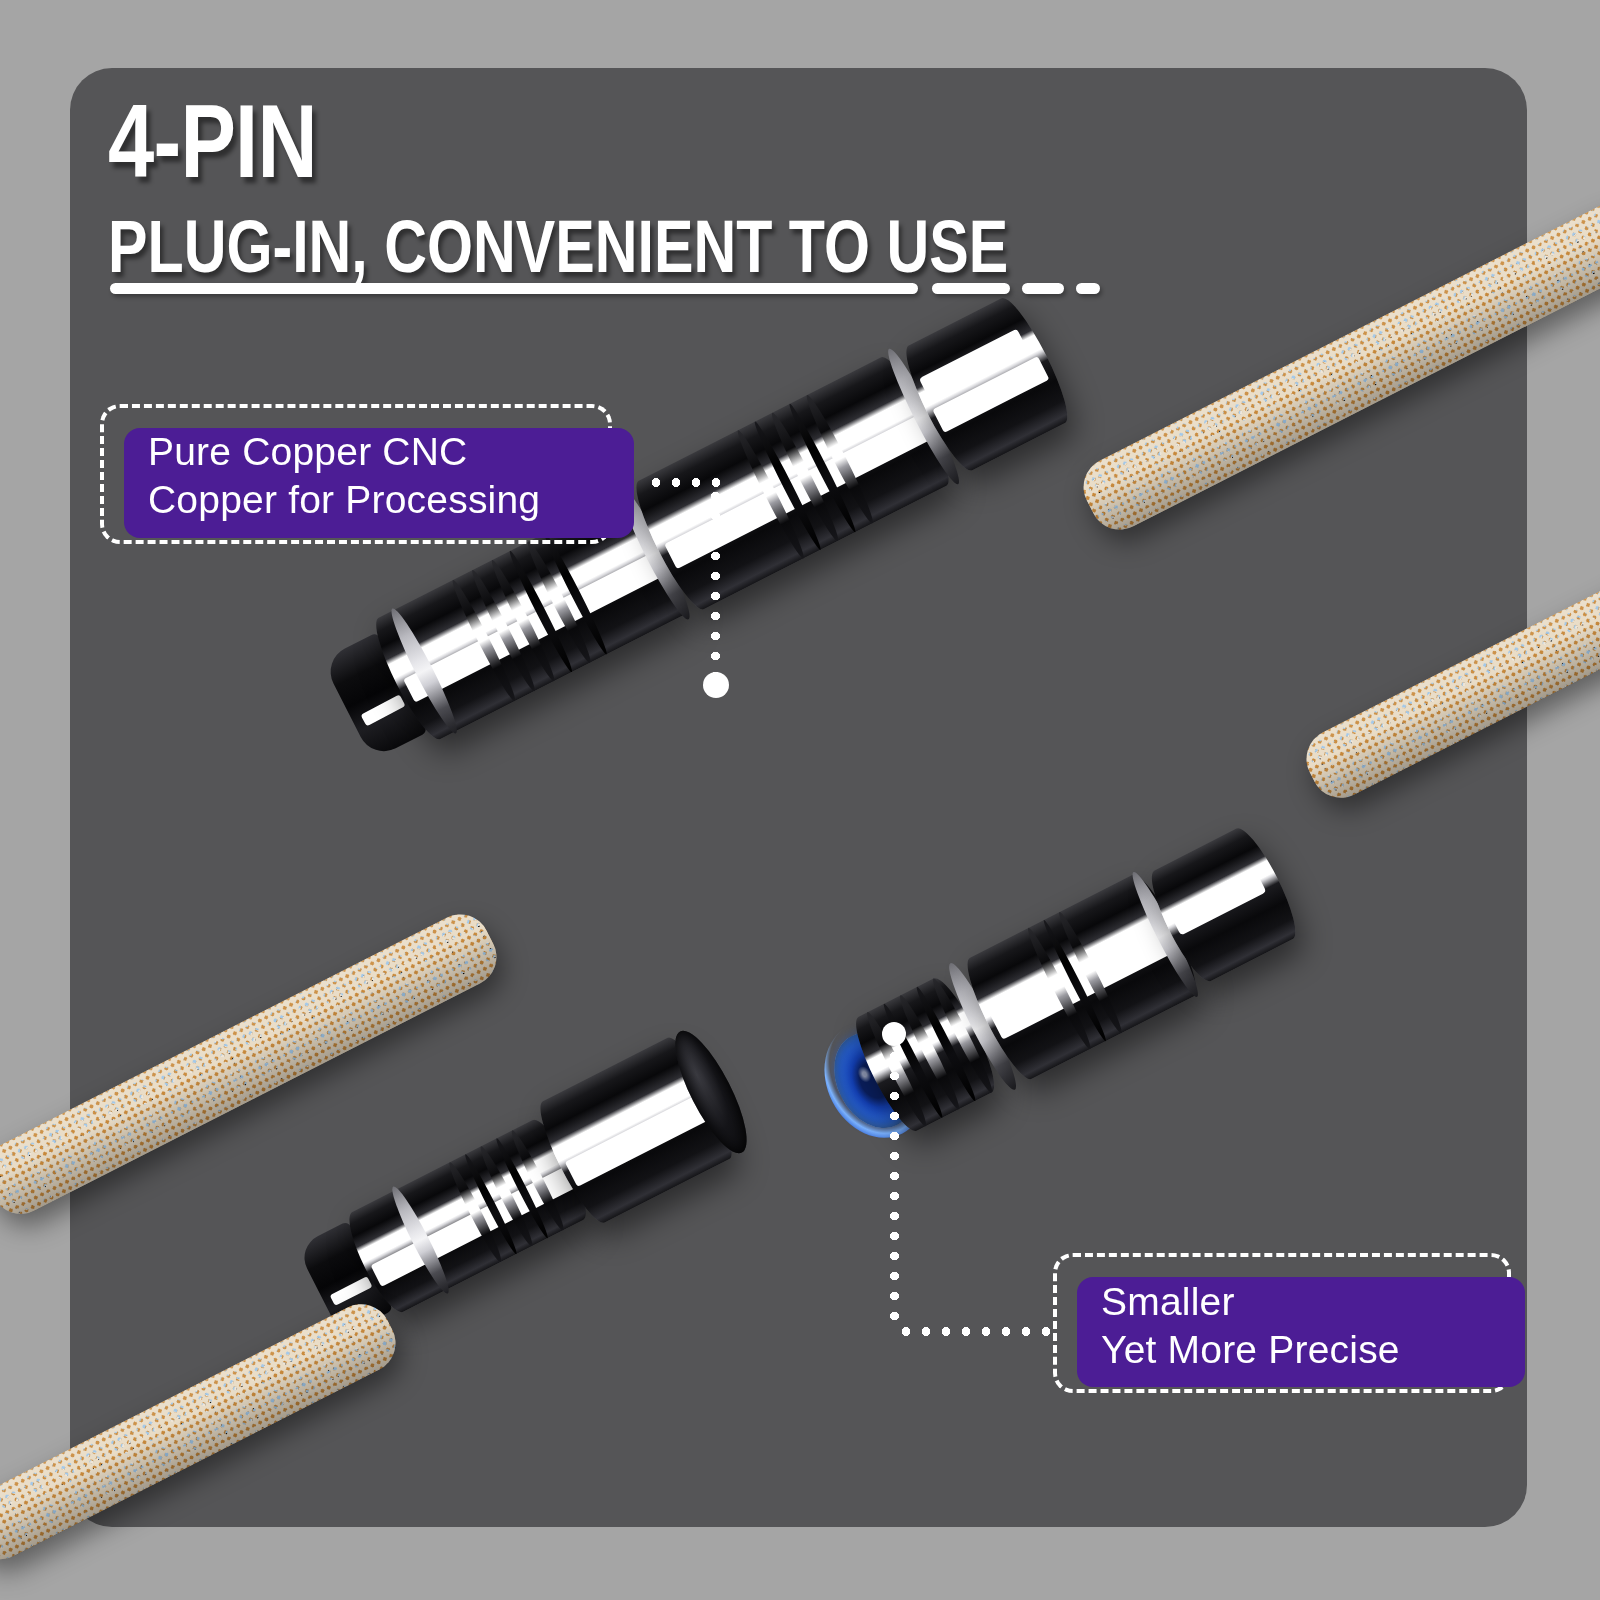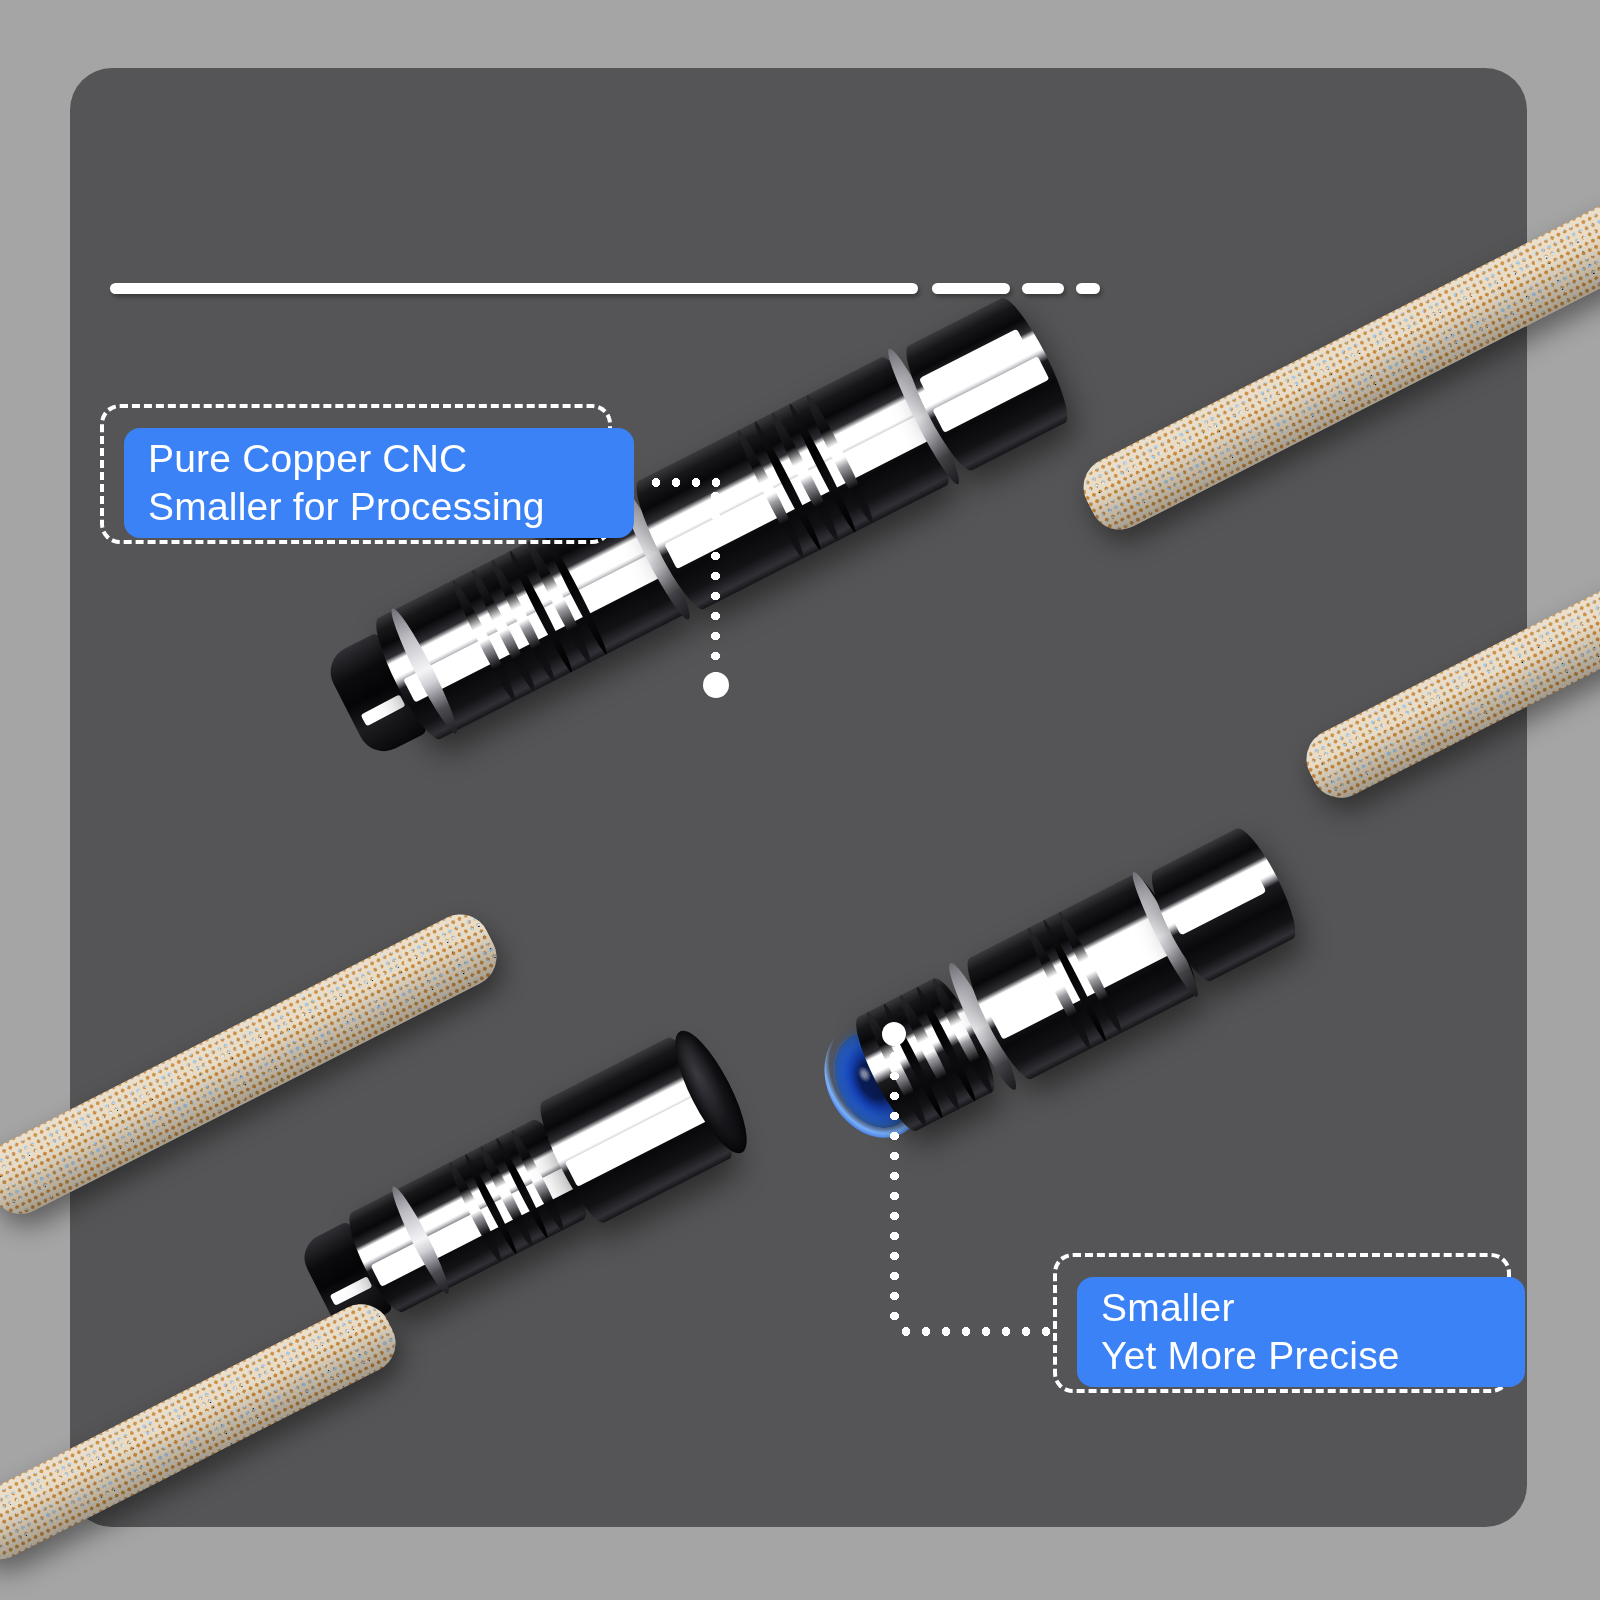--- a/index.html
+++ b/index.html
@@ -22,22 +22,22 @@
   .rule i{position:absolute;top:0;height:11px;background:#fff;border-radius:6px;display:block;
           box-shadow:2px 3px 4px rgba(0,0,0,.32);}
   .rule i.s1{left:0;width:808px;}
   .rule i.s2{left:822px;width:78px;}
   .rule i.s3{left:912px;width:42px;}
   .rule i.s4{left:966px;width:24px;}
 
   
   .callout{position:absolute;z-index:40;border:4px dashed #ffffff;border-radius:20px;
            box-sizing:border-box;}
-  .callout .inner{position:absolute;background:#3b82f6;border-radius:16px;
-           display:flex;flex-direction:column;justify-content:center;
+  .callout .inner{position:absolute;background:#4c1d95;border-radius:16px;
+           display:flex;flex-direction:column;
            box-sizing:border-box;}
   .callout .inner span{display:block;color:#fff;font-size:39px;line-height:1.22;
            font-weight:400;white-space:nowrap;letter-spacing:.2px;}
 
   #callout-copper{left:100px;top:404px;width:512px;height:140px;}
   #callout-copper .inner{left:20px;top:20px;width:510px;height:110px;padding:0 24px;}
 
   #callout-precise{left:1053px;top:1253px;width:458px;height:140px;}
   #callout-precise .inner{left:20px;top:20px;width:448px;height:110px;padding:1px 24px;}
 
@@ -233,39 +233,43 @@
     </div>
 
     <div class="cable" style="left:1312px;top:742px;width:420px;height:70px;
                 transform:rotate(-27deg);transform-origin:0 50%;"></div>
 
     <div class="cable" style="left:-80px;top:1290px;width:470px;height:70px;
                 transform:rotate(-27deg);transform-origin:100% 50%;"></div>
 
   </div>
 
+  <div class="headline">
+    <div class="h-main">4-PIN</div>
+    <div class="h-sub">PLUG-IN, CONVENIENT TO USE</div>
+  </div>
   <div class="rule">
     <i class="s1"></i>
     <i class="s2"></i>
     <i class="s3"></i>
     <i class="s4"></i>
   </div>
 
   <div class="lead h" id="lead1h"></div>
   <div class="lead v" id="lead1v"></div>
   <div class="leadcap" id="cap1"></div>
 
   <div class="leadcap" id="cap2"></div>
   <div class="lead v" id="lead2v"></div>
   <div class="lead h" id="lead2h"></div>
 
   <div class="callout" id="callout-copper">
     <div class="inner">
       <span>Pure Copper CNC</span>
-      <span>Smaller for Processing</span>
+      <span>Copper for Processing</span>
     </div>
   </div>
 
   <div class="callout" id="callout-precise">
     <div class="inner">
       <span>Smaller</span>
       <span>Yet More Precise</span>
     </div>
   </div>
 

